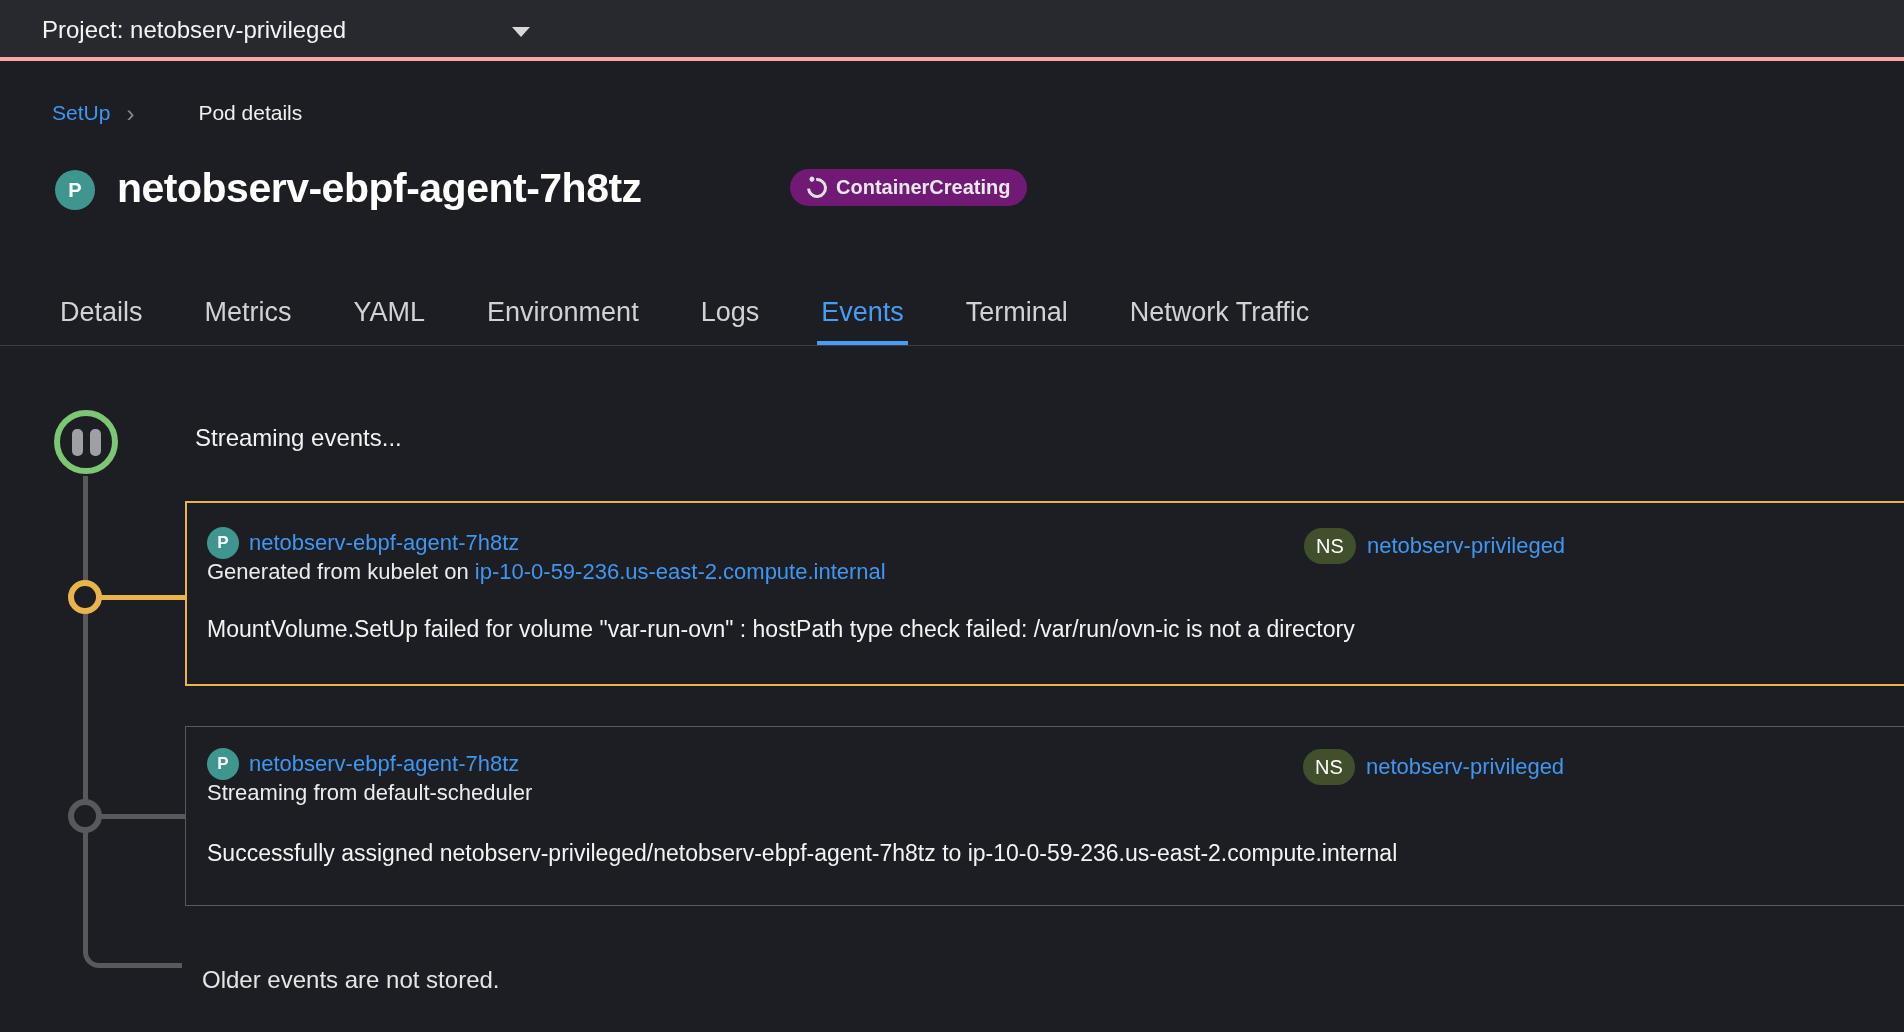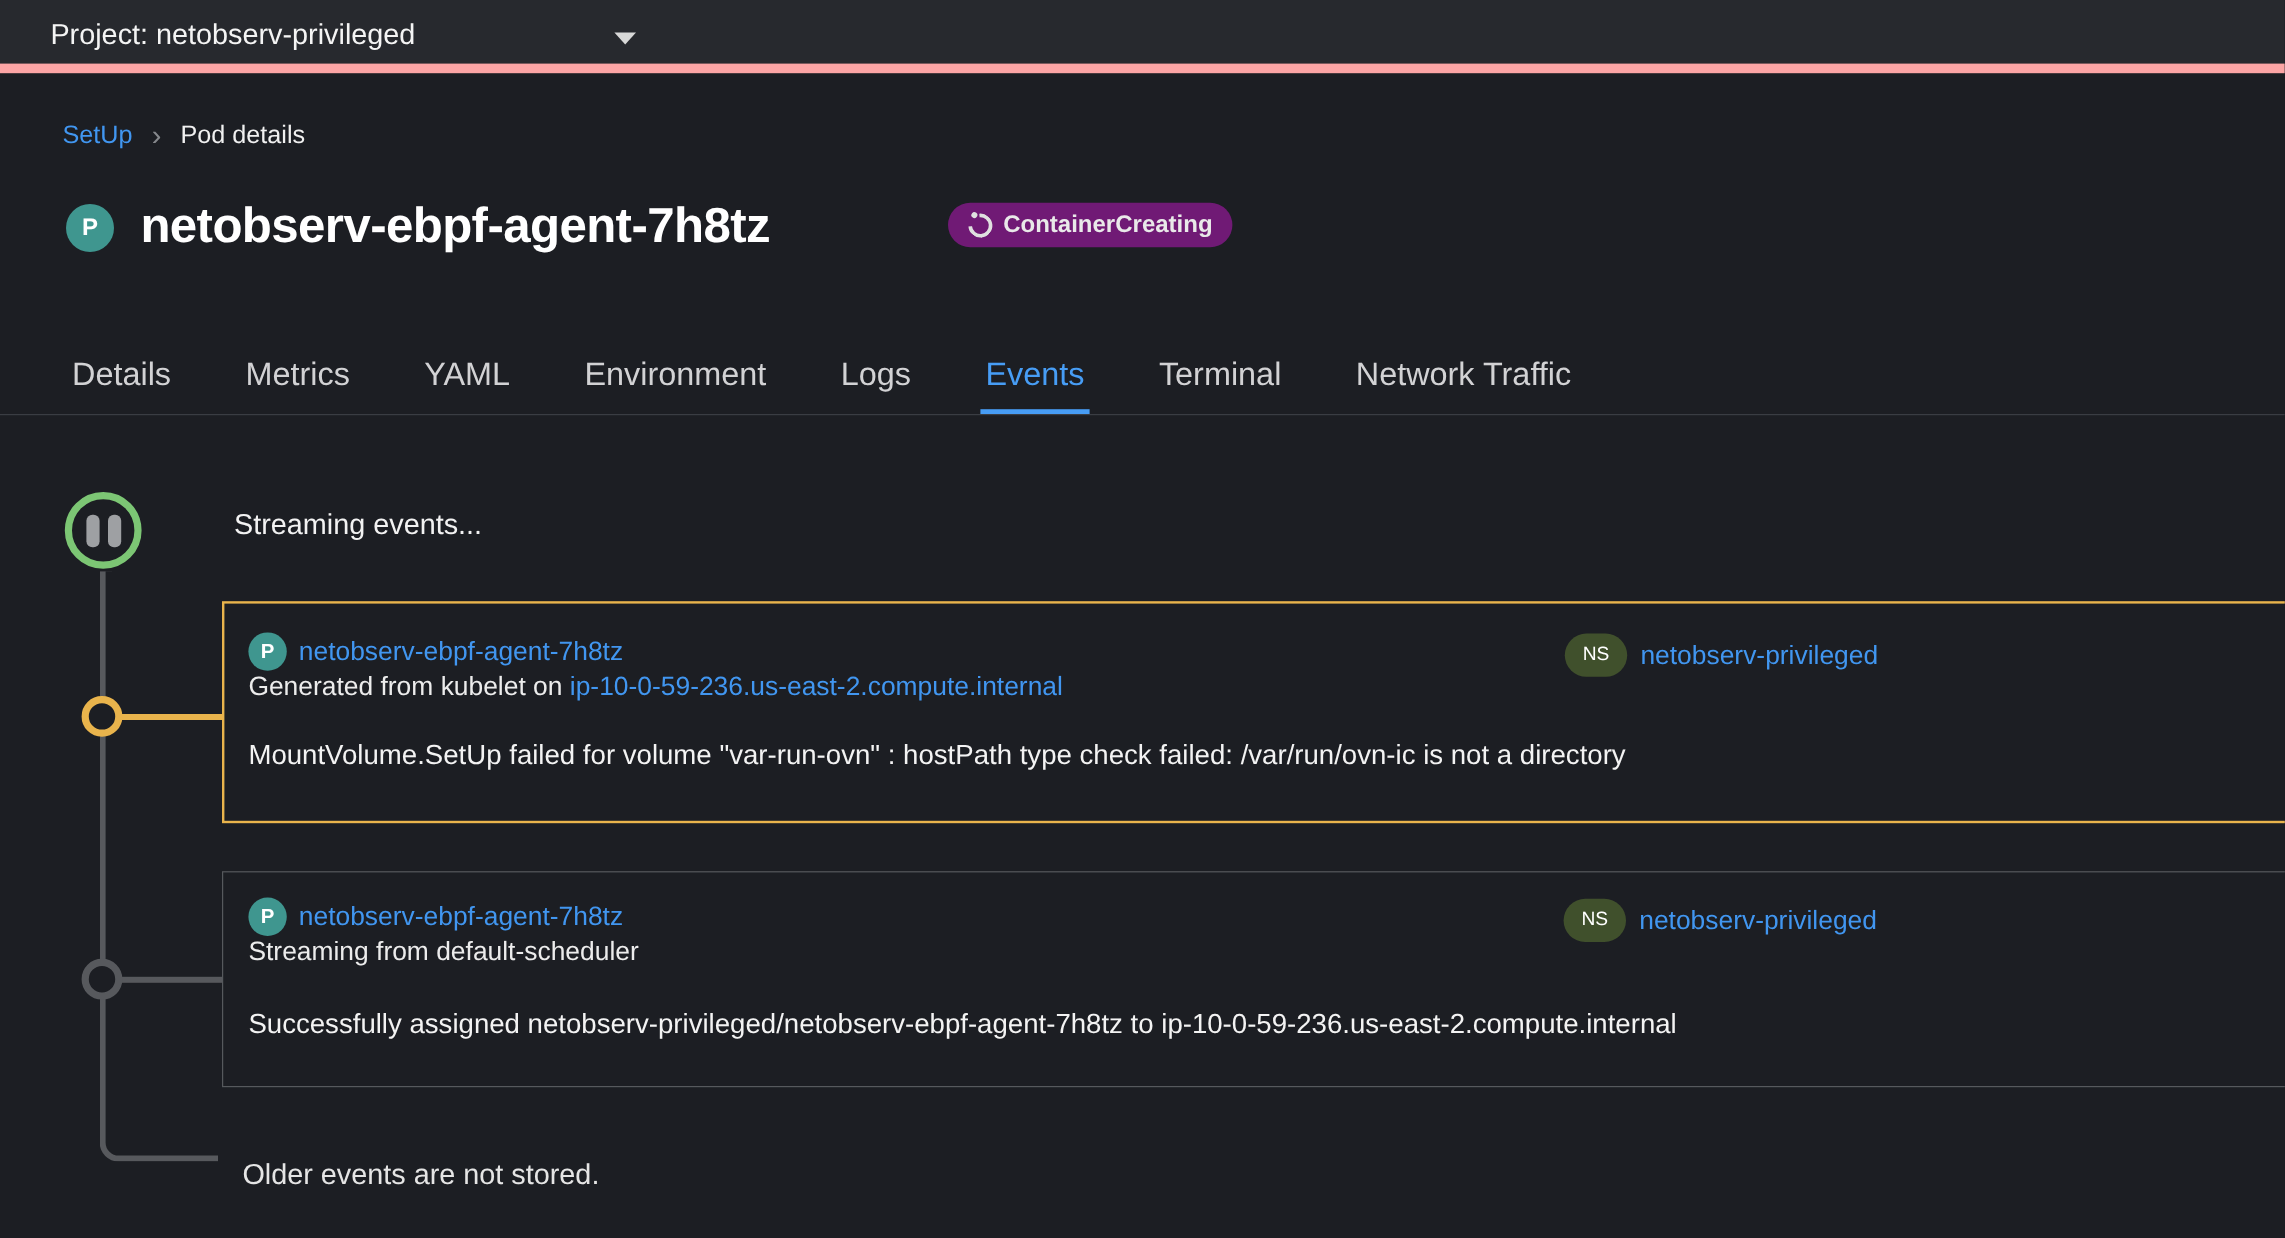--- a/index.html
+++ b/index.html
@@ -1,33 +1,33 @@
 <!DOCTYPE html>
 <html><head>
 <meta charset="utf-8">
 <style>
   * { margin:0; padding:0; box-sizing:border-box; }
   html,body { width:1904px; height:1032px; overflow:hidden; }
   body { font-family:"Liberation Sans", sans-serif; background:#1c1e23; color:#f0f0f0; position:relative; }
 
   
   .topbar { position:absolute; left:0; top:0; width:1904px; height:61px;
-            background:#27292e; border-bottom:8px solid #fca5a5; }
+            background:#27292e; border-bottom:4px solid #fca5a5; }
   .project-label { position:absolute; left:42px; top:0; line-height:59px;
                    font-size:24px; color:#f4f4f4; cursor:pointer; }
   .caret-down { position:absolute; left:512px; top:27px; width:0; height:0;
                 border-left:9px solid transparent; border-right:9px solid transparent;
                 border-top:10px solid #d8d8d8; cursor:pointer; }
 
   
   .breadcrumb { position:absolute; left:52px; top:101px; font-size:21px;
                 display:flex; align-items:center; gap:16px; }
   .breadcrumb .link { color:#4196f0; cursor:pointer; }
   .breadcrumb .sep { color:#85888c; font-size:24px; line-height:21px; }
-  .breadcrumb .current { color:#f0f0f0; }
+  .breadcrumb .current { color:#f0f0f0;margin-left:48px; }
 
   .title-badge { position:absolute; left:55px; top:170px; width:40px; height:40px;
                  border-radius:50%; background:#3f968f; color:#fff; font-size:20px;
                  font-weight:bold; display:flex; align-items:center; justify-content:center; }
   .page-title { position:absolute; left:117px; top:165px; font-size:41px;
                 font-weight:bold; color:#fff; letter-spacing:-0.5px; }
   .status-pill { position:absolute; left:790px; top:169px; height:37px;
                  border-radius:19px; background:#701a75; padding:0 17px;
                  display:flex; align-items:center; gap:9px; }
   .status-pill .label { font-size:20px; font-weight:bold; color:#e9e9e9; }
@@ -73,21 +73,21 @@
 
   .res-row { display:flex; align-items:center; gap:10px; }
   .res-badge-pod { width:32px; height:32px; border-radius:50%; background:#3f968f;
                    color:#fff; font-size:17px; font-weight:bold; flex:0 0 auto;
                    display:flex; align-items:center; justify-content:center; }
   .res-link { color:#4196f0; font-size:22px; cursor:pointer; text-decoration:none; }
   .ns-group { position:absolute; left:1117px; top:22px; display:flex;
               align-items:center; gap:11px; }
   .card-warning .ns-group { top:25px; }
   .res-badge-ns { width:52px; height:36px; border-radius:18px; background:#40502c;
-                  color:#fff; font-size:16px; flex:0 0 auto;
+                  color:#fff; font-size:20px; flex:0 0 auto;
                   display:flex; align-items:center; justify-content:center; }
   .source-row { font-size:22px; color:#ececec; }
   .source-row .res-link { font-size:22px; }
   .event-msg { margin-top:31px; font-size:23px; color:#f3f3f3; }
   .card-normal .event-msg { margin-top:34px; }
 
   .older-label { position:absolute; left:202px; top:956px; font-size:24px; color:#e5e5e5;margin-top:10px; }
 </style>
 </head>
 <body>

